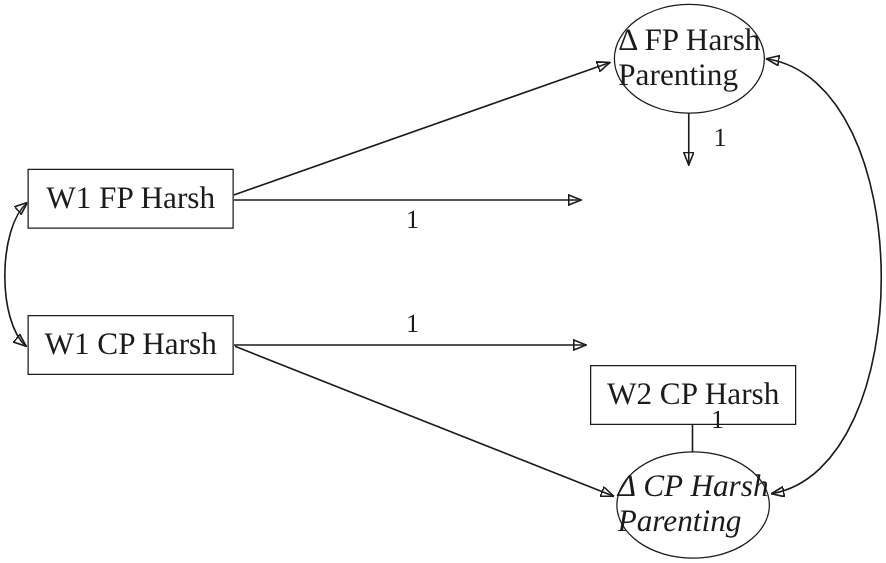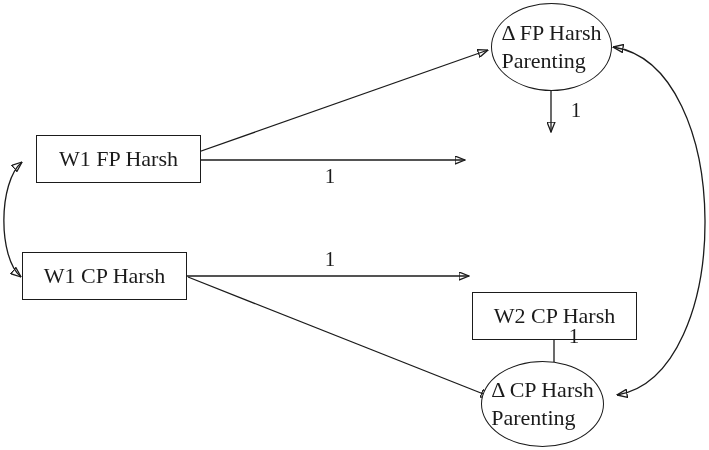--- a/index.html
+++ b/index.html
@@ -28,43 +28,43 @@
     stroke-width: 1.3;
   }
   .node {
     position: absolute;
     box-sizing: border-box;
     background: #ffffff;
     border: 1.5px solid #1b1b1b;
     display: flex;
     align-items: center;
     justify-content: center;
-    font-size: 22px;
+    font-size: 25px;
     line-height: 1.2;
     white-space: nowrap;
   }
   .node.rect { border-radius: 0; }
   .node.ellipse { border-radius: 50%; }
   .ellipse .lines {
     text-align: left;
     line-height: 28px;
   }
   .edge-label {
     position: absolute;
     transform: translate(-50%, -50%);
     font-size: 21px;
     line-height: 1;
   }
   
-  #w1-fp { left: 36px;  top: 135px; width: 165px; height: 48px; }
+  #w1-fp { left: 22px;  top: 135px; width: 165px; height: 48px; }
   #w1-cp { left: 22px;  top: 252px; width: 165px; height: 48px; justify-content: center; }
   #w2-fp { left: 467px; top: 134px; width: 166px; height: 50px; }
   #w2-cp { left: 472px; top: 253px; width: 165px; height: 48px; margin-top: 39px; }
   #delta-fp { left: 491px; top: 3px;   width: 121px; height: 88px; }
-  #delta-cp { left: 481px; top: 361px; width: 123px; height: 86px; }
+  #delta-cp { left: 493px; top: 361px; width: 123px; height: 86px; font-style: italic; }
   
   #lbl-fp-auto  { left: 330px; top: 176px; }
   #lbl-cp-auto  { left: 330px; top: 259px; }
   #lbl-fp-delta { left: 576px; top: 110px; }
   #lbl-cp-delta { left: 574px; top: 336px; }
 </style>
 </head>
 <body>
 
 <div class="canvas">

